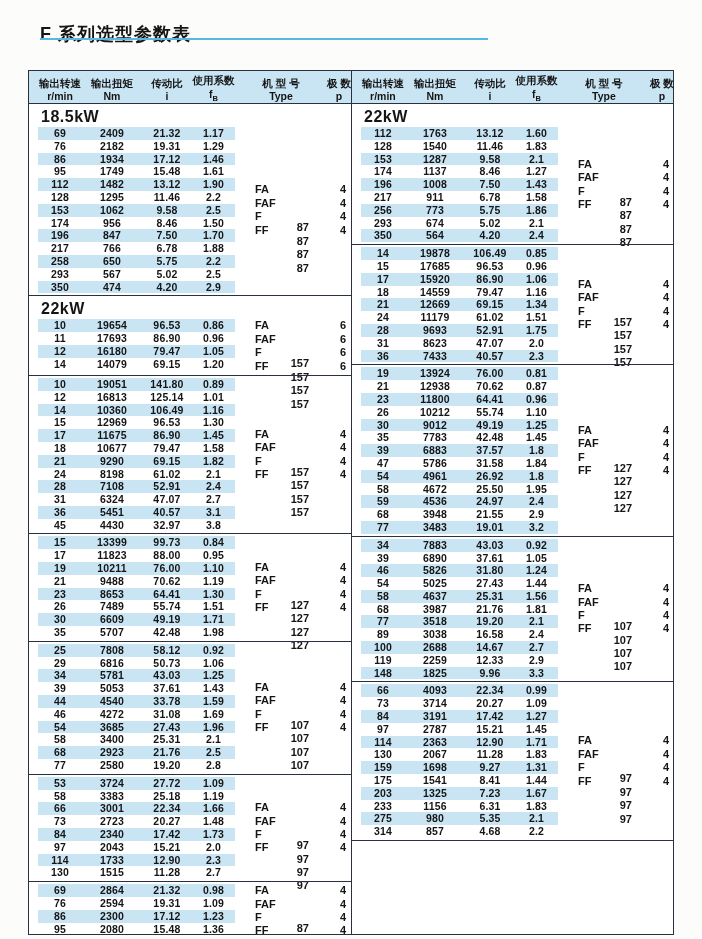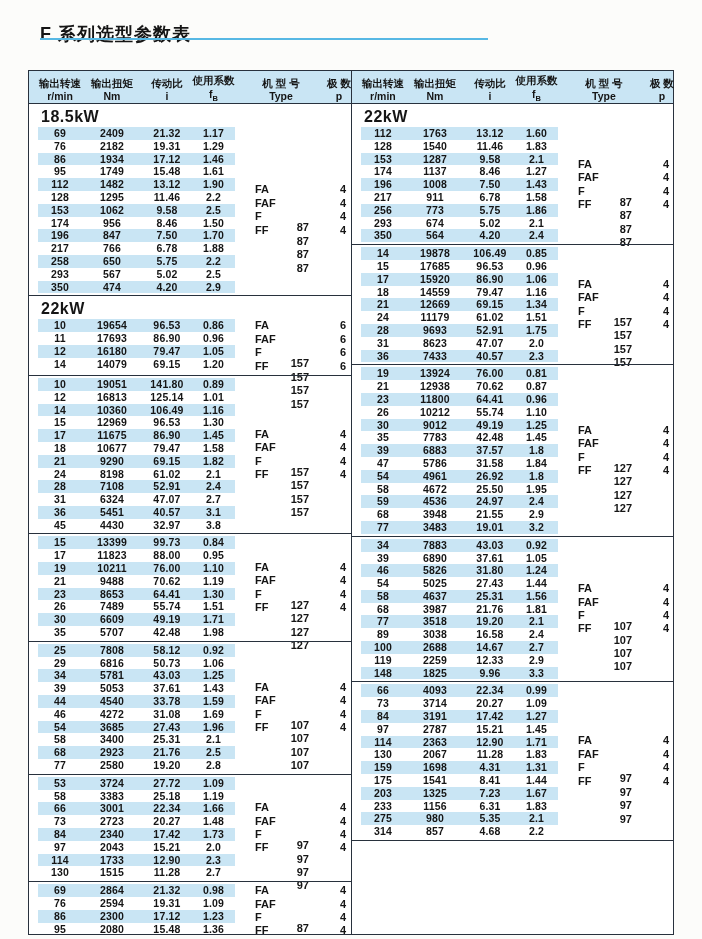--- a/index.html
+++ b/index.html
@@ -1074,21 +1074,21 @@
                 </div>
                 <div class="row">
                   <div class="cell cc1">130</div>
                   <div class="cell cc2">2067</div>
                   <div class="cell cc3">11.28</div>
                   <div class="cell cc4">1.83</div>
                 </div>
                 <div class="row striped">
                   <div class="cell cc1">159</div>
                   <div class="cell cc2">1698</div>
-                  <div class="cell cc3">4.31</div>
+                  <div class="cell cc3">9.27</div>
                   <div class="cell cc4">1.31</div>
                 </div>
                 <div class="row">
                   <div class="cell cc1">175</div>
                   <div class="cell cc2">1541</div>
                   <div class="cell cc3">8.41</div>
                   <div class="cell cc4">1.44</div>
                 </div>
                 <div class="row striped">
                   <div class="cell cc1">203</div>

